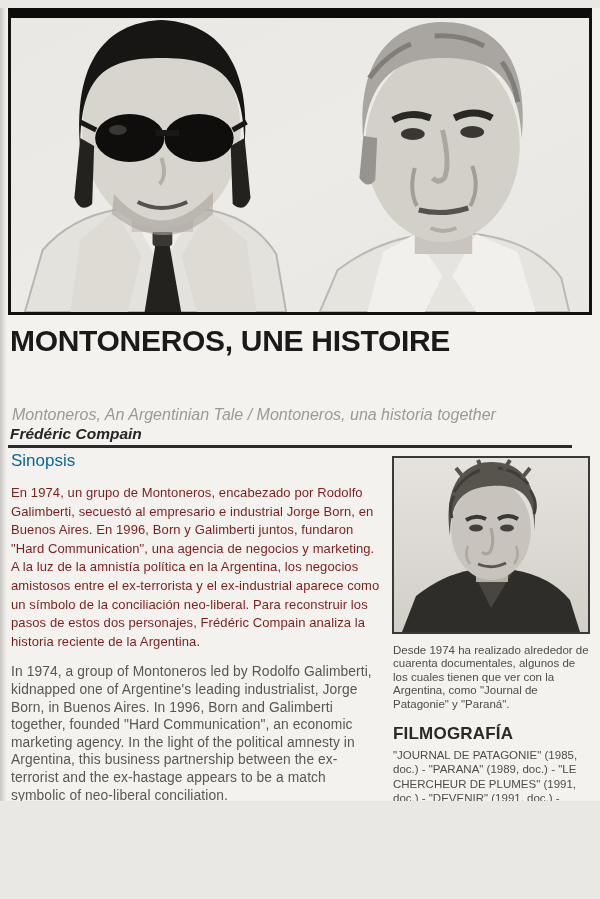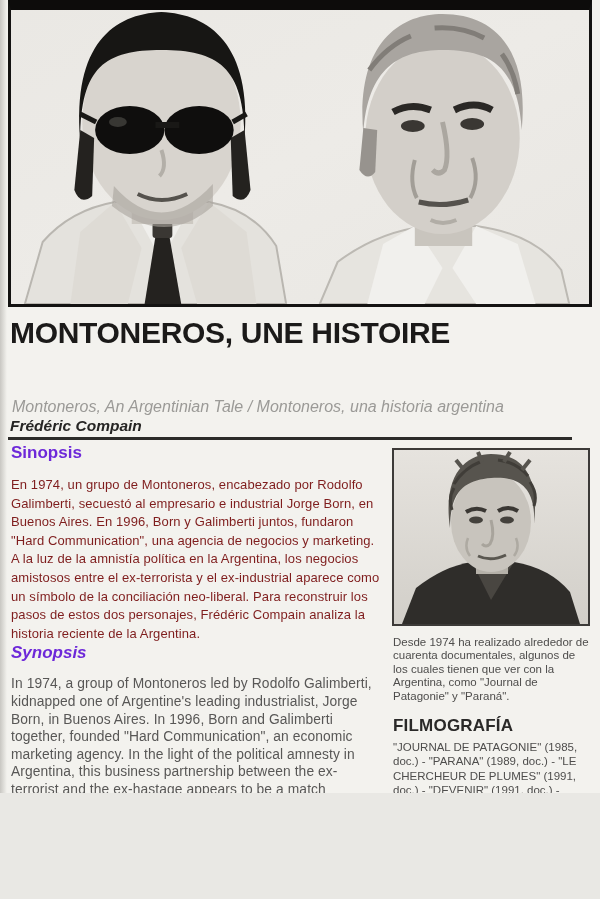--- a/index.html
+++ b/index.html
@@ -1,17 +1,17 @@
 <!DOCTYPE html>
 <html><head>
 <meta charset="utf-8">
 <style>
   html,body{margin:0;padding:0;background:#e9e8e4;}
   .page{
-    position:relative;width:600px;height:793px;margin:0 auto;
+    position:relative;width:600px;height:793px;margin:8px auto;
     background:#f3f2ee;overflow:hidden;
     font-family:"Liberation Sans",sans-serif;color:#4f4f4f;
   }
   .page::before{ 
     content:"";position:absolute;left:0;top:0;width:7px;height:100%;
     background:linear-gradient(90deg,rgba(120,118,112,.35),rgba(120,118,112,0));
     z-index:5;pointer-events:none;
   }
   .photo-frame{
     position:absolute;left:8px;top:0;width:584px;height:307px;
@@ -30,21 +30,21 @@
   }
   .director{
     position:absolute;left:10px;top:417px;width:562px;
     font-weight:bold;font-style:italic;font-size:15.5px;color:#262524;
   }
   .rule{
     position:absolute;left:8px;top:437px;width:564px;height:3px;background:#2c2b29;
   }
   .col-left{position:absolute;left:11px;top:443px;width:371px;}
   .col-left h2{
-    margin:0;font-size:17px;font-weight:bold;color:#6d28d9;line-height:20px;
+    margin:0;font-size:17px;font-weight:normal;color:#0369a1;line-height:20px;
   }
   .col-left h2.it{font-style:italic;}
   .para-es{
     margin:13px 0 0 0;font-size:13px;line-height:18.6px;color:#7f1d1d;
     letter-spacing:.1px;
   }
   .para-en{
     margin:12px 0 0 0;font-size:13.8px;line-height:17.6px;color:#585756;
     letter-spacing:.1px;
   }
@@ -129,28 +129,27 @@
       <path d="M408 150 Q402 172 410 188" stroke="#a29e97" stroke-width="4" fill="none"></path>
       <path d="M466 148 Q474 170 464 188" stroke="#a29e97" stroke-width="4" fill="none"></path>
       <path d="M412 192 Q436 198 462 190" stroke="#55524d" stroke-width="5" fill="none"></path>
       <path d="M424 210 Q436 216 450 210" stroke="#b1ada6" stroke-width="4" fill="none"></path>
     </svg>
   </div>
 
   <div class="title">
     <div>MONTONEROS, UNE HISTOIRE</div>
   </div>
-  <div class="subtitle">Montoneros, An Argentinian Tale / Montoneros, una historia argentina</div>
+  <div class="subtitle">Montoneros, An Argentinian Tale / Montoneros, una historia together</div>
   <div class="director">Frédéric Compain</div>
   <div class="rule"></div>
 
   <div class="col-left">
     <h2>Sinopsis</h2>
     <p class="para-es">En 1974, un grupo de Montoneros, encabezado por Rodolfo Galimberti, secuestó al empresario e industrial Jorge Born, en Buenos Aires. En 1996, Born y Galimberti juntos, fundaron "Hard Communication", una agencia de negocios y marketing. A la luz de la amnistía política en la Argentina, los negocios amistosos entre el ex-terrorista y el ex-industrial aparece como un símbolo de la conciliación neo-liberal. Para reconstruir los pasos de estos dos personajes, Frédéric Compain analiza la historia reciente de la Argentina.</p>
-    <h2 class="it syn-head">Synopsis</h2>
     <p class="para-en">In 1974, a group of Montoneros led by Rodolfo Galimberti, kidnapped one of Argentine's leading industrialist, Jorge Born, in Buenos Aires. In 1996, Born and Galimberti together, founded "Hard Communication", an economic marketing agency. In the light of the political amnesty in Argentina, this business partnership between the ex-terrorist and the ex-hastage appears to be a match symbolic of neo-liberal conciliation.</p>
   </div>
 
   <div class="col-right">
     <div class="portrait-frame">
       <svg viewBox="0 0 194 174" preserveAspectRatio="none">
         <defs>
           <linearGradient id="pbg" x1="0" y1="0" x2="0" y2="1">
             <stop offset="0" stop-color="#e6e3de"></stop>
               <stop offset="1" stop-color="#d2cfc9"></stop>

